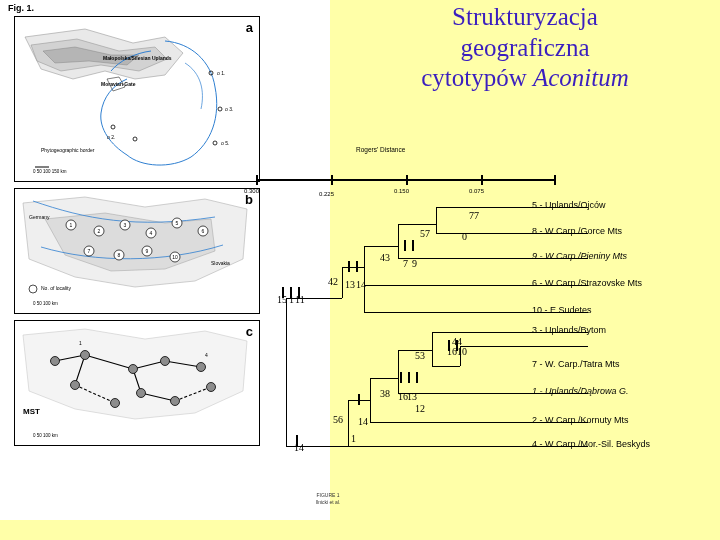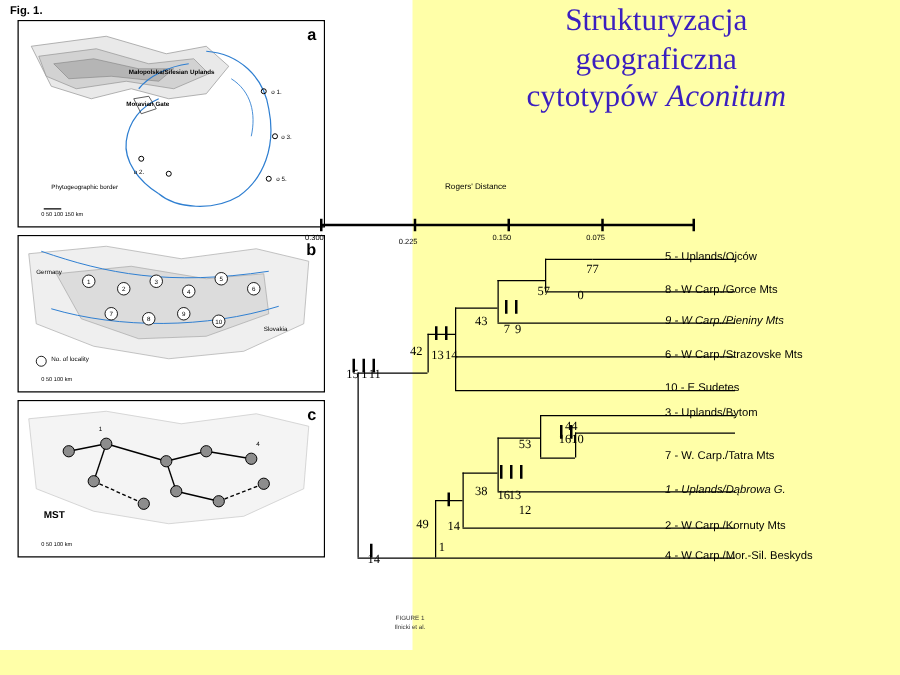--- a/index.html
+++ b/index.html
@@ -192,21 +192,21 @@
             <circle cx="126" cy="72" r="4.5"></circle>
           <circle cx="160" cy="80" r="4.5"></circle>
             <circle cx="60" cy="64" r="4.5"></circle>
           <circle cx="196" cy="66" r="4.5"></circle>
             <circle cx="100" cy="82" r="4.5"></circle>
         </g>
         <text x="64" y="24" font-size="5" font-family="Liberation Sans, sans-serif">1</text>
         <text x="190" y="36" font-size="5" font-family="Liberation Sans, sans-serif">4</text>
       </svg>
       <div class="panel-letter">c</div>
-      <div class="map-caption" style="left:20px;top:86px;font-weight:bold;font-size:8px;">MST</div>
+      <div class="map-caption" style="left:8px;top:86px;font-weight:bold;font-size:8px;">MST</div>
       <div class="scaletext" style="left:18px;top:112px;">0      50    100 km</div>
     </div>
 
     <div class="fig-foot">
       <div>FIGURE 1</div>
       <div>Ilnicki et al.</div>
     </div>
   </div>
 
   <div class="title">
@@ -292,26 +292,26 @@
 
     <div class="num" style="left:37px;top:148px;">15</div>
     <div class="num" style="left:49px;top:148px;">1</div>
     <div class="num" style="left:55px;top:148px;">11</div>
     <div class="num" style="left:88px;top:130px;">42</div>
     <div class="num" style="left:105px;top:133px;">13</div>
     <div class="num" style="left:116px;top:133px;">14</div>
     <div class="num" style="left:140px;top:106px;">43</div>
     <div class="num" style="left:163px;top:112px;">7</div>
     <div class="num" style="left:172px;top:112px;">9</div>
-    <div class="num" style="left:190px;top:82px;">57</div>
+    <div class="num" style="left:180px;top:82px;">57</div>
     <div class="num" style="left:229px;top:64px;">77</div>
     <div class="num" style="left:222px;top:85px;">0</div>
 
     <div class="num" style="left:54px;top:296px;">14</div>
-    <div class="num" style="left:93px;top:268px;">49</div>
+    <div class="num" style="left:93px;top:268px;">56</div>
     <div class="num" style="left:118px;top:270px;">14</div>
     <div class="num" style="left:111px;top:287px;">1</div>
     <div class="num" style="left:140px;top:242px;">38</div>
     <div class="num" style="left:158px;top:245px;">16</div>
     <div class="num" style="left:167px;top:245px;">13</div>
     <div class="num" style="left:175px;top:257px;">12</div>
     <div class="num" style="left:175px;top:204px;">53</div>
     <div class="num" style="left:212px;top:190px;">44</div>
     <div class="num" style="left:207px;top:200px;">16</div>
     <div class="num" style="left:217px;top:200px;">10</div>

